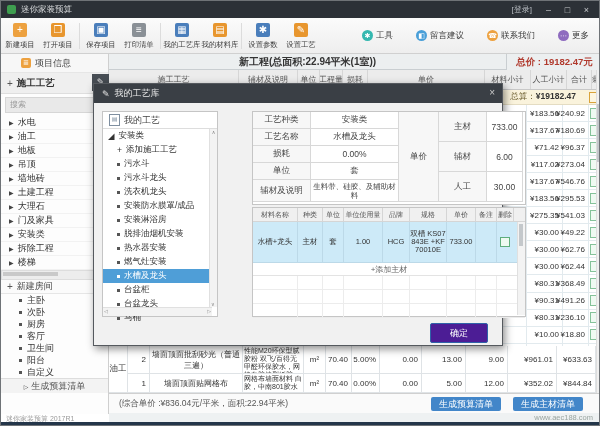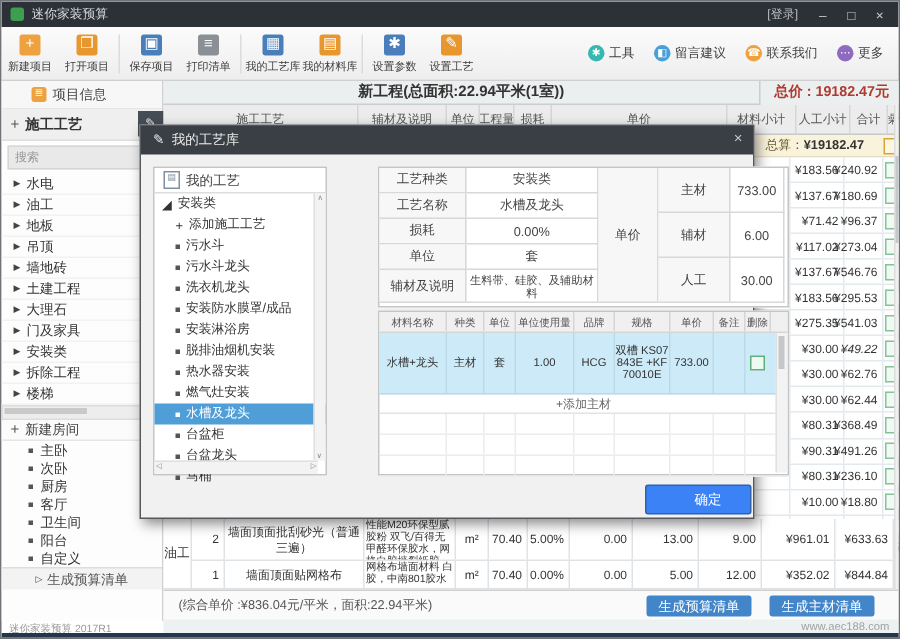--- a/index.html
+++ b/index.html
@@ -12,21 +12,21 @@
   .tb-ctrl{margin-left:auto;display:flex;align-items:center;gap:2px;padding-right:4px;}
   .tb-ctrl .wbtn{width:17px;height:13px;display:flex;align-items:center;justify-content:center;color:#c6c9cc;font-size:9px;}
   .login{font-size:8px;color:#b9bec3;margin-right:6px;}
   
   .toolbar{left:0;top:17px;width:100%;height:36px;background:linear-gradient(#fbfbfb,#eeeeee);border-bottom:1px solid #d0d0d0;display:flex;align-items:center;}
   .tbgroup{display:flex;align-items:center;height:100%;}
   .tbtn{width:38px;display:flex;flex-direction:column;align-items:center;gap:2px;padding-top:2px;}
   .tbtn .ic{width:14px;height:14px;border-radius:2px;color:#fff;font-size:10px;line-height:14px;text-align:center;}
   .tbtn .lb{font-size:8px;color:#3c3c3c;white-space:nowrap;transform:scale(.92);}
   .tsep{width:1px;height:26px;background:#dcdcdc;margin:0 2px;}
-  .tb-right{margin-left:auto;display:flex;align-items:center;gap:13px;padding-right:10px;}
+  .tb-right{margin-left:auto;display:flex;align-items:center;gap:23px;padding-right:10px;}
   .rbtn{display:flex;align-items:center;gap:3px;font-size:8.5px;color:#3c3c3c;}
   .rbtn .ric{width:11px;height:11px;border-radius:50%;color:#fff;font-size:7px;line-height:11px;text-align:center;}
   
   .sidebar{left:0;top:53px;width:108px;height:360px;background:#fdfdfd;border-right:1px solid #cfcfcf;}
   .siderow{height:18px;display:flex;align-items:center;font-size:9px;color:#444;background:#f7f7f7;border-bottom:1px solid #e6e6e6;padding-left:20px;gap:4px;}
   .sic{width:10px;height:10px;border-radius:2px;color:#fff;font-size:7px;line-height:10px;text-align:center;}
   .craftrow{height:20px;display:flex;align-items:center;background:#efefef;border-bottom:1px solid #dedede;font-size:9.5px;color:#333;font-weight:bold;padding-left:6px;gap:4px;position:relative;}
   .plus{color:#555;font-weight:normal;font-size:10px;}
   .pencilbox{position:absolute;right:-1px;top:1px;width:17px;height:17px;background:#474d54;color:#e8e8e8;font-size:9px;text-align:center;line-height:17px;}
   .search{margin:3px 4px;height:12px;background:#e9e9e9;border:1px solid #d6d6d6;font-size:8px;color:#999;padding:1px 4px;line-height:12px;}
@@ -96,21 +96,21 @@
   .mh{border-right:1px solid #d5d5d5;font-size:7px;color:#555;display:flex;align-items:center;justify-content:center;overflow:hidden;white-space:nowrap;}
   .mrow{display:flex;height:40px;background:#cdeaf8;border-bottom:1px solid #bcd9e8;}
   .mc{border-right:1px solid #bcd9e8;font-size:7.5px;color:#333;display:flex;align-items:center;justify-content:center;text-align:center;overflow:hidden;line-height:8px;}
   .addrow{height:12px;display:flex;align-items:center;justify-content:center;font-size:8px;color:#666;border-bottom:1px solid #e3e3e3;}
   .erow{height:13px;display:flex;border-bottom:1px solid #ececec;}
   .ec{border-right:1px solid #ececec;}
   .mvs{position:absolute;right:0;top:14px;width:7px;height:93px;background:#f3f3f3;border-left:1px solid #e0e0e0;}
   .mvthumb{position:absolute;left:1px;top:2px;width:4px;height:22px;background:#c4c8cb;}
   .dbtn{position:absolute;height:18px;width:56px;font-size:9px;line-height:18px;text-align:center;border-radius:2px;}
   .dbtn.cancel{left:226px;top:220px;background:#f5f5f5;border:1px solid #b9b9b9;color:#444;}
-  .dbtn.ok{left:336px;top:220px;background:#3b82f6;color:#fff;border:1px solid #2f62a8;padding-left:13px;}
+  .dbtn.ok{left:336px;top:220px;background:#4c1d95;color:#fff;border:1px solid #2f62a8;}
   .delicon{width:8px;height:8px;border:1px solid #5fae7d;background:#eefaf1;}
 </style>
 </head>
 <body>
 
 <div class="win">
 
   <div class="abs titlebar">
     <span class="logo"></span>
     <span>迷你家装预算</span>
@@ -358,21 +358,21 @@
         <div class="scell" style="width: 44px; flex: 0 0 auto;"></div>
         <div class="scell" style="width: 32px; flex: 0 0 auto;">¥275.35</div>
         <div class="scell" style="width: 22px; flex: 0 0 auto;">¥541.03</div>
         <div class="scell op" style="width: 12px; border-right: none; flex: 0 0 auto;">
           <span class="opicon"></span>
         </div>
       </div>
       <div class="srow">
         <div class="scell" style="width: 44px; flex: 0 0 auto;"></div>
         <div class="scell" style="width: 32px; flex: 0 0 auto;">¥30.00</div>
-        <div class="scell" style="width: 22px; flex: 0 0 auto; font-style: italic;">¥49.22</div>
+        <div class="scell" style="width: 22px; flex: 0 0 auto;">¥49.22</div>
         <div class="scell op" style="width: 12px; border-right: none; flex: 0 0 auto;">
           <span class="opicon"></span>
         </div>
       </div>
       <div class="srow">
         <div class="scell" style="width: 44px; flex: 0 0 auto;"></div>
         <div class="scell" style="width: 32px; flex: 0 0 auto;">¥30.00</div>
         <div class="scell" style="width: 22px; flex: 0 0 auto;">¥62.76</div>
         <div class="scell op" style="width: 12px; border-right: none; flex: 0 0 auto;">
           <span class="opicon"></span>

